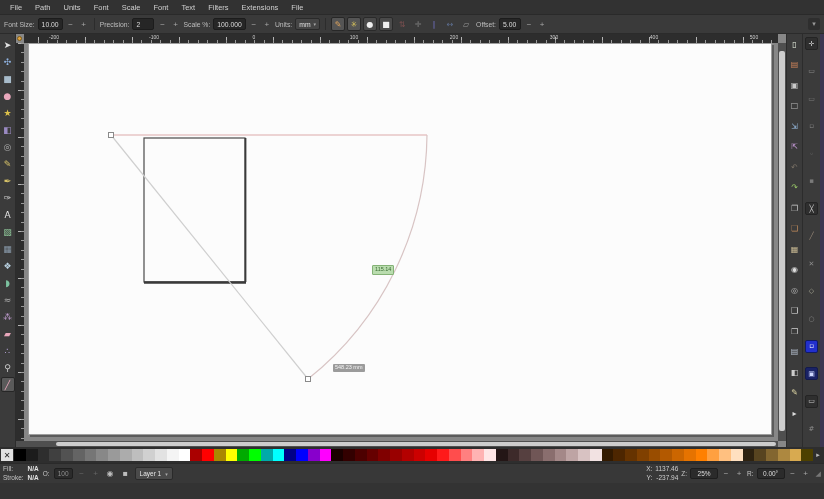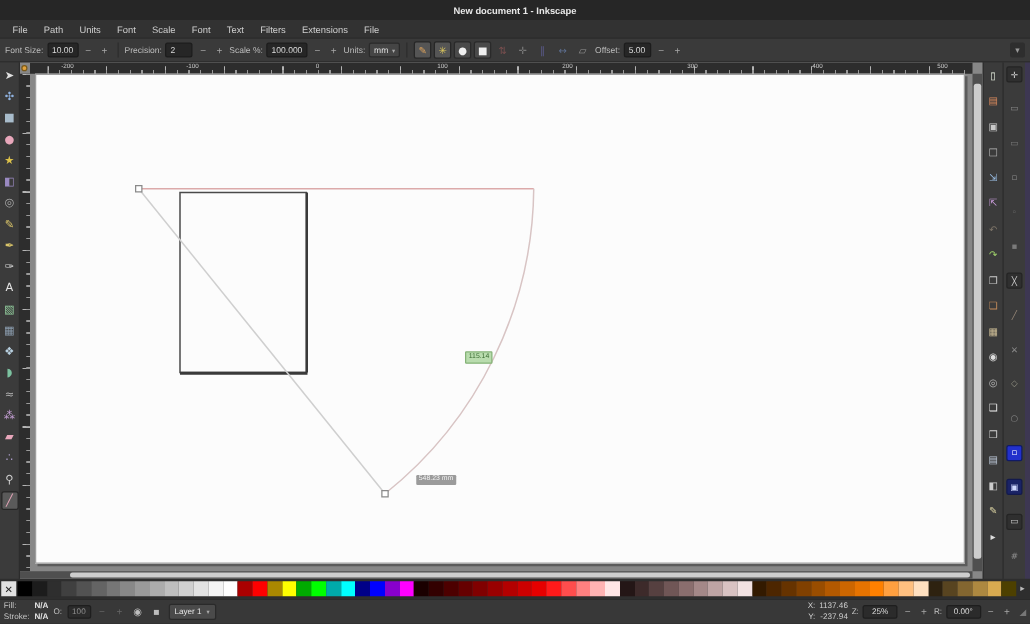--- a/index.html
+++ b/index.html
@@ -98,23 +98,20 @@
   #sb-right{margin-left:auto;display:flex;align-items:center;gap:3px;}
   .xy-grid{display:grid;grid-template-columns:auto auto;column-gap:3px;line-height:1.25;
            text-align:right;color:#cfcfcf;}
   #resize-grip{color:#777;font-size:7px;margin-left:2px;}
 </style>
 </head>
 <body>
 
 <div id="app">
 
-  <div id="titlebar">
-    <span>New document 1 - Inkscape</span>
-  </div>
 
   <div id="menubar">
 
   <span class="menu-item">File</span>
       <span class="menu-item">Path</span>
       <span class="menu-item">Units</span>
       <span class="menu-item">Font</span>
       <span class="menu-item">Scale</span>
       <span class="menu-item">Font</span>
       <span class="menu-item">Text</span>

